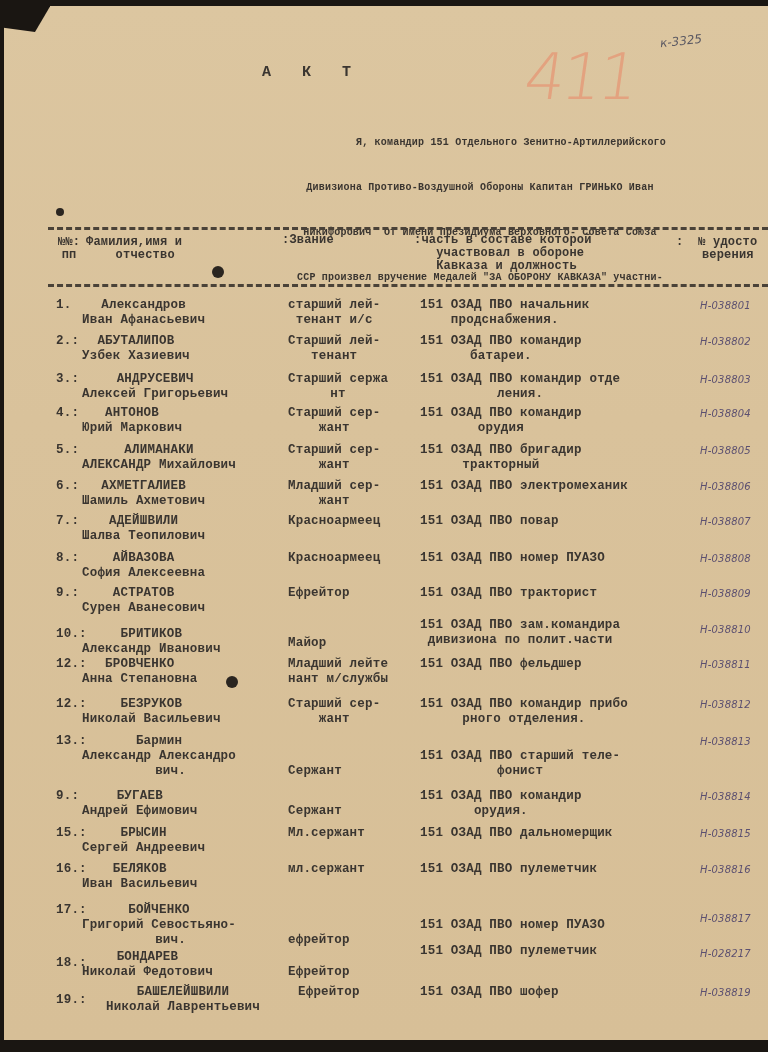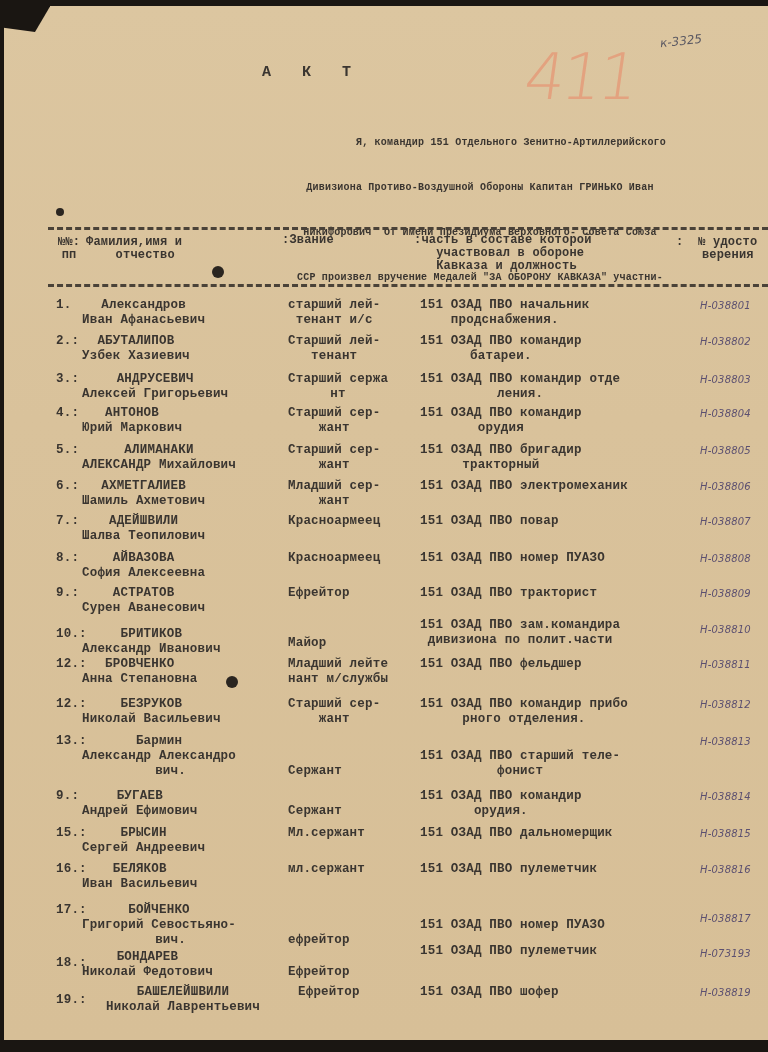--- a/index.html
+++ b/index.html
@@ -232,21 +232,21 @@
 151 ОЗАД ПВО номер ПУАЗО</span>
     <span class="cert" style="top:8px">Н-038817</span>
   </div>
   <div class="row ink tw" style="top:950px">
     <span class="num" style="top:6px">18.:</span>
     <span class="name">БОНДАРЕВ
 Николай Федотович</span>
     <span class="rank">
 Ефрейтор</span>
     <span class="unit" style="top:-6px">151 ОЗАД ПВО пулеметчик</span>
-    <span class="cert" style="top:-4px">Н-073193</span>
+    <span class="cert" style="top:-4px">Н-028217</span>
   </div>
   <div class="row ink tw" style="top:985px">
     <span class="num" style="top:8px">19.:</span>
     <span class="name" style="left:106px">БАШЕЛЕЙШВИЛИ
 Николай Лаврентьевич</span>
     <span class="rank" style="left:298px">Ефрейтор</span>
     <span class="unit">151 ОЗАД ПВО шофер</span>
     <span class="cert">Н-038819</span>
   </div>
 </div>

